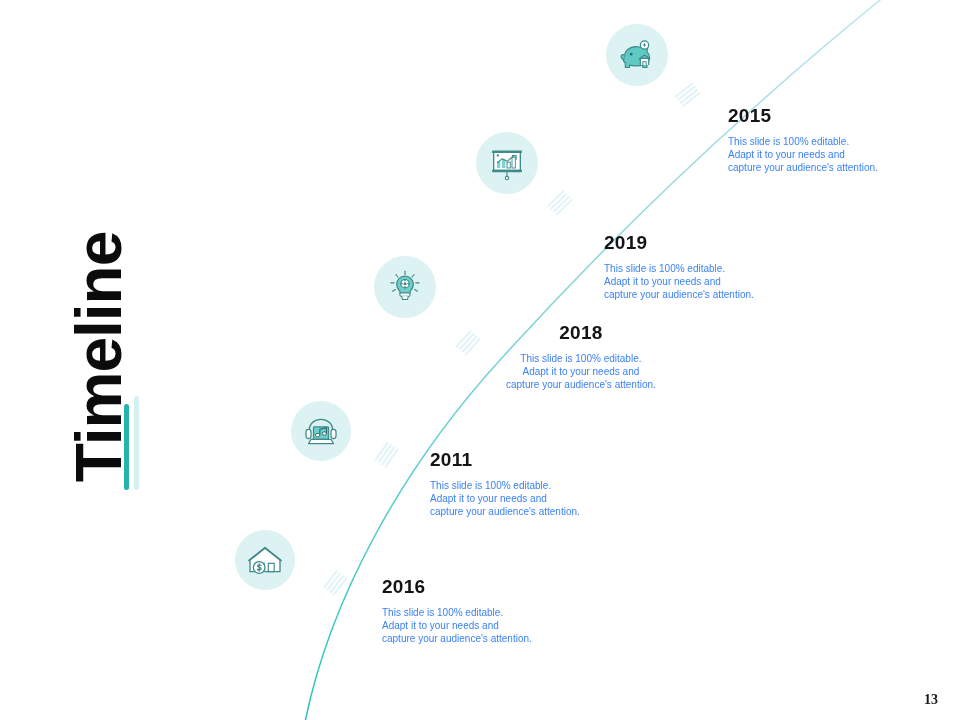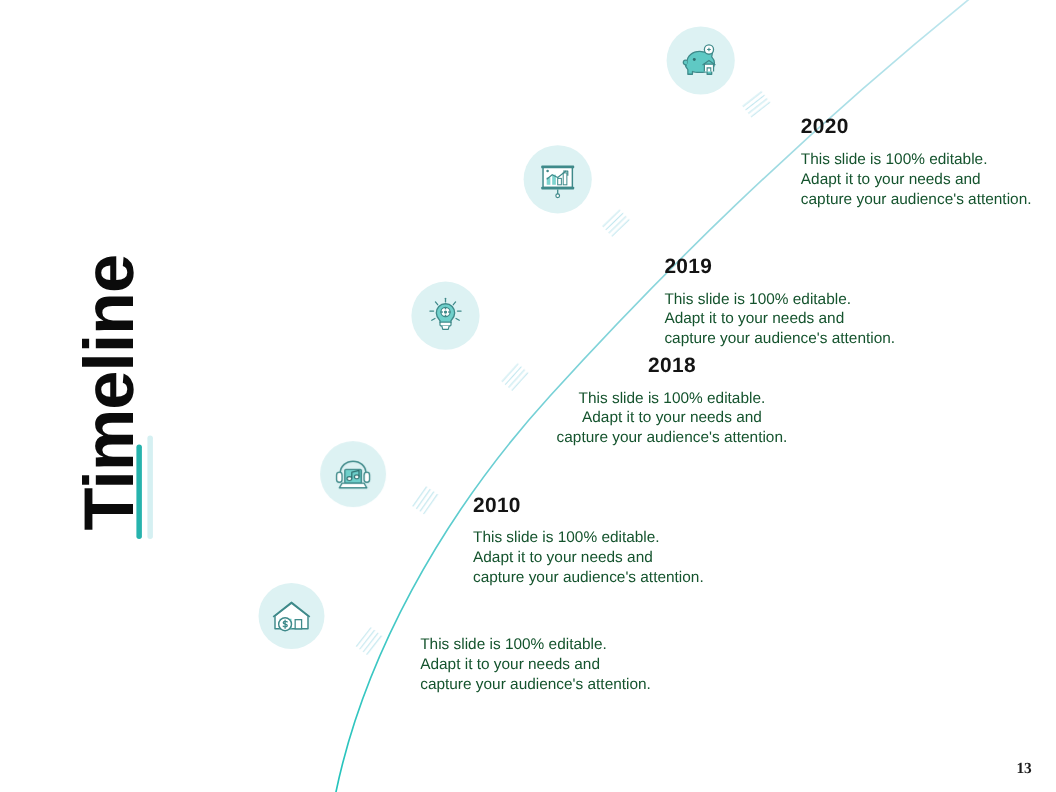--- a/index.html
+++ b/index.html
@@ -59,22 +59,22 @@
   .milestone-text { position:absolute; }
   .milestone-year {
     font-size:19px;
     font-weight:bold;
     color:#141414;
     letter-spacing:0.3px;
     margin-bottom:11px;
     line-height:1;
   }
   .milestone-body {
-    font-size:14px;
-    color:#14532d;
+    font-size:10px;
+    color:#3b82f6;
     line-height:1.28;
     white-space:nowrap;
   }
 
   
   .icon-badge {
     position:absolute;
     border-radius:50%;
     background:#ddf2f3;
     display:flex;
@@ -157,21 +157,21 @@
       <path d="M9 24c-2-1-4 0-4 2s2 3 4 3" fill="#5fc9c4" stroke="#3f8a8a" stroke-width="1.4"></path>
       <circle cx="33" cy="12" r="5" fill="#ffffff" stroke="#3f8a8a" stroke-width="1.4"></circle>
       <path d="M31 12h4M33 10v4" stroke="#3f8a8a" stroke-width="1.2"></path>
       <path d="M28 36v-8h10v8" fill="#ffffff" stroke="#3f8a8a" stroke-width="1.4" stroke-linejoin="round"></path>
       <path d="M26 29l7-5 7 5" fill="none" stroke="#3f8a8a" stroke-width="1.4" stroke-linejoin="round"></path>
       <path d="M31 36v-4h4v4" fill="none" stroke="#3f8a8a" stroke-width="1.2"></path>
       <circle cx="17" cy="23" r="1.6" fill="#2f6f6f"></circle>
     </svg>
   </div>
   <div class="milestone-text" style="left:728px; top:106px;">
-    <div class="milestone-year">2020</div>
+    <div class="milestone-year">2015</div>
     <div class="milestone-body">
       <div>This slide is 100% editable.</div>
       <div>Adapt it to your needs and</div>
       <div>capture your audience's attention.</div>
     </div>
   </div>
 
   <div class="icon-badge" style="left:476px; top:132px; width:62px; height:62px;">
     <svg width="40" height="40" viewBox="0 0 48 48">
       <rect x="8" y="11" width="32" height="22" rx="1" fill="#ffffff" stroke="#3f8a8a" stroke-width="1.6"></rect>
@@ -238,39 +238,40 @@
       <rect x="15" y="19" width="18" height="15" rx="1" fill="#6fd0cb" stroke="#3f8a8a" stroke-width="1.5"></rect>
       <path d="M12 34h24l3 5H9z" fill="#ffffff" stroke="#3f8a8a" stroke-width="1.5" stroke-linejoin="round"></path>
       <g fill="#ffffff" stroke="#2f6f6f" stroke-width="1.2">
         <ellipse cx="20" cy="29" rx="2.6" ry="2.1"></ellipse>
         <ellipse cx="28" cy="27" rx="2.6" ry="2.1"></ellipse>
       </g>
       <path d="M22.6 29v-7l7.9-2v7" fill="none" stroke="#2f6f6f" stroke-width="1.4" stroke-linejoin="round"></path>
     </svg>
   </div>
   <div class="milestone-text" style="left:430px; top:450px;">
-    <div class="milestone-year">2010</div>
+    <div class="milestone-year">2011</div>
     <div class="milestone-body">
       <div>This slide is 100% editable.</div>
       <div>Adapt it to your needs and</div>
       <div>capture your audience's attention.</div>
     </div>
   </div>
 
   <div class="icon-badge" style="left:235px; top:530px; width:60px; height:60px;">
     <svg width="40" height="40" viewBox="0 0 48 48">
       <path d="M24 10L6 24v14h36V24z" fill="#ffffff" stroke="#3f8a8a" stroke-width="1.6" stroke-linejoin="round"></path>
       <path d="M11 27v11h13V27z" fill="#6fd0cb"></path>
       <path d="M4 25L24 9l20 16" fill="none" stroke="#3f8a8a" stroke-width="1.7" stroke-linejoin="round"></path>
       <rect x="28" y="28" width="7" height="10" fill="#ffffff" stroke="#3f8a8a" stroke-width="1.4"></rect>
       <circle cx="17" cy="33" r="7" fill="#ffffff" stroke="#3f8a8a" stroke-width="1.6"></circle>
       <path d="M17 28.5v9M19.4 30.4c-.8-.8-4.4-1.2-4.4 .9 0 1.9 4.4 1.1 4.4 3.1 0 2-3.6 1.7-4.5.7" fill="none" stroke="#3f8a8a" stroke-width="1.4" stroke-linecap="round"></path>
     </svg>
   </div>
   <div class="milestone-text" style="left:382px; top:577px;">
+    <div class="milestone-year">2016</div>
     <div class="milestone-body">
       <div>This slide is 100% editable.</div>
       <div>Adapt it to your needs and</div>
       <div>capture your audience's attention.</div>
     </div>
   </div>
 
   <div id="page-number">13</div>
 
 </div>

